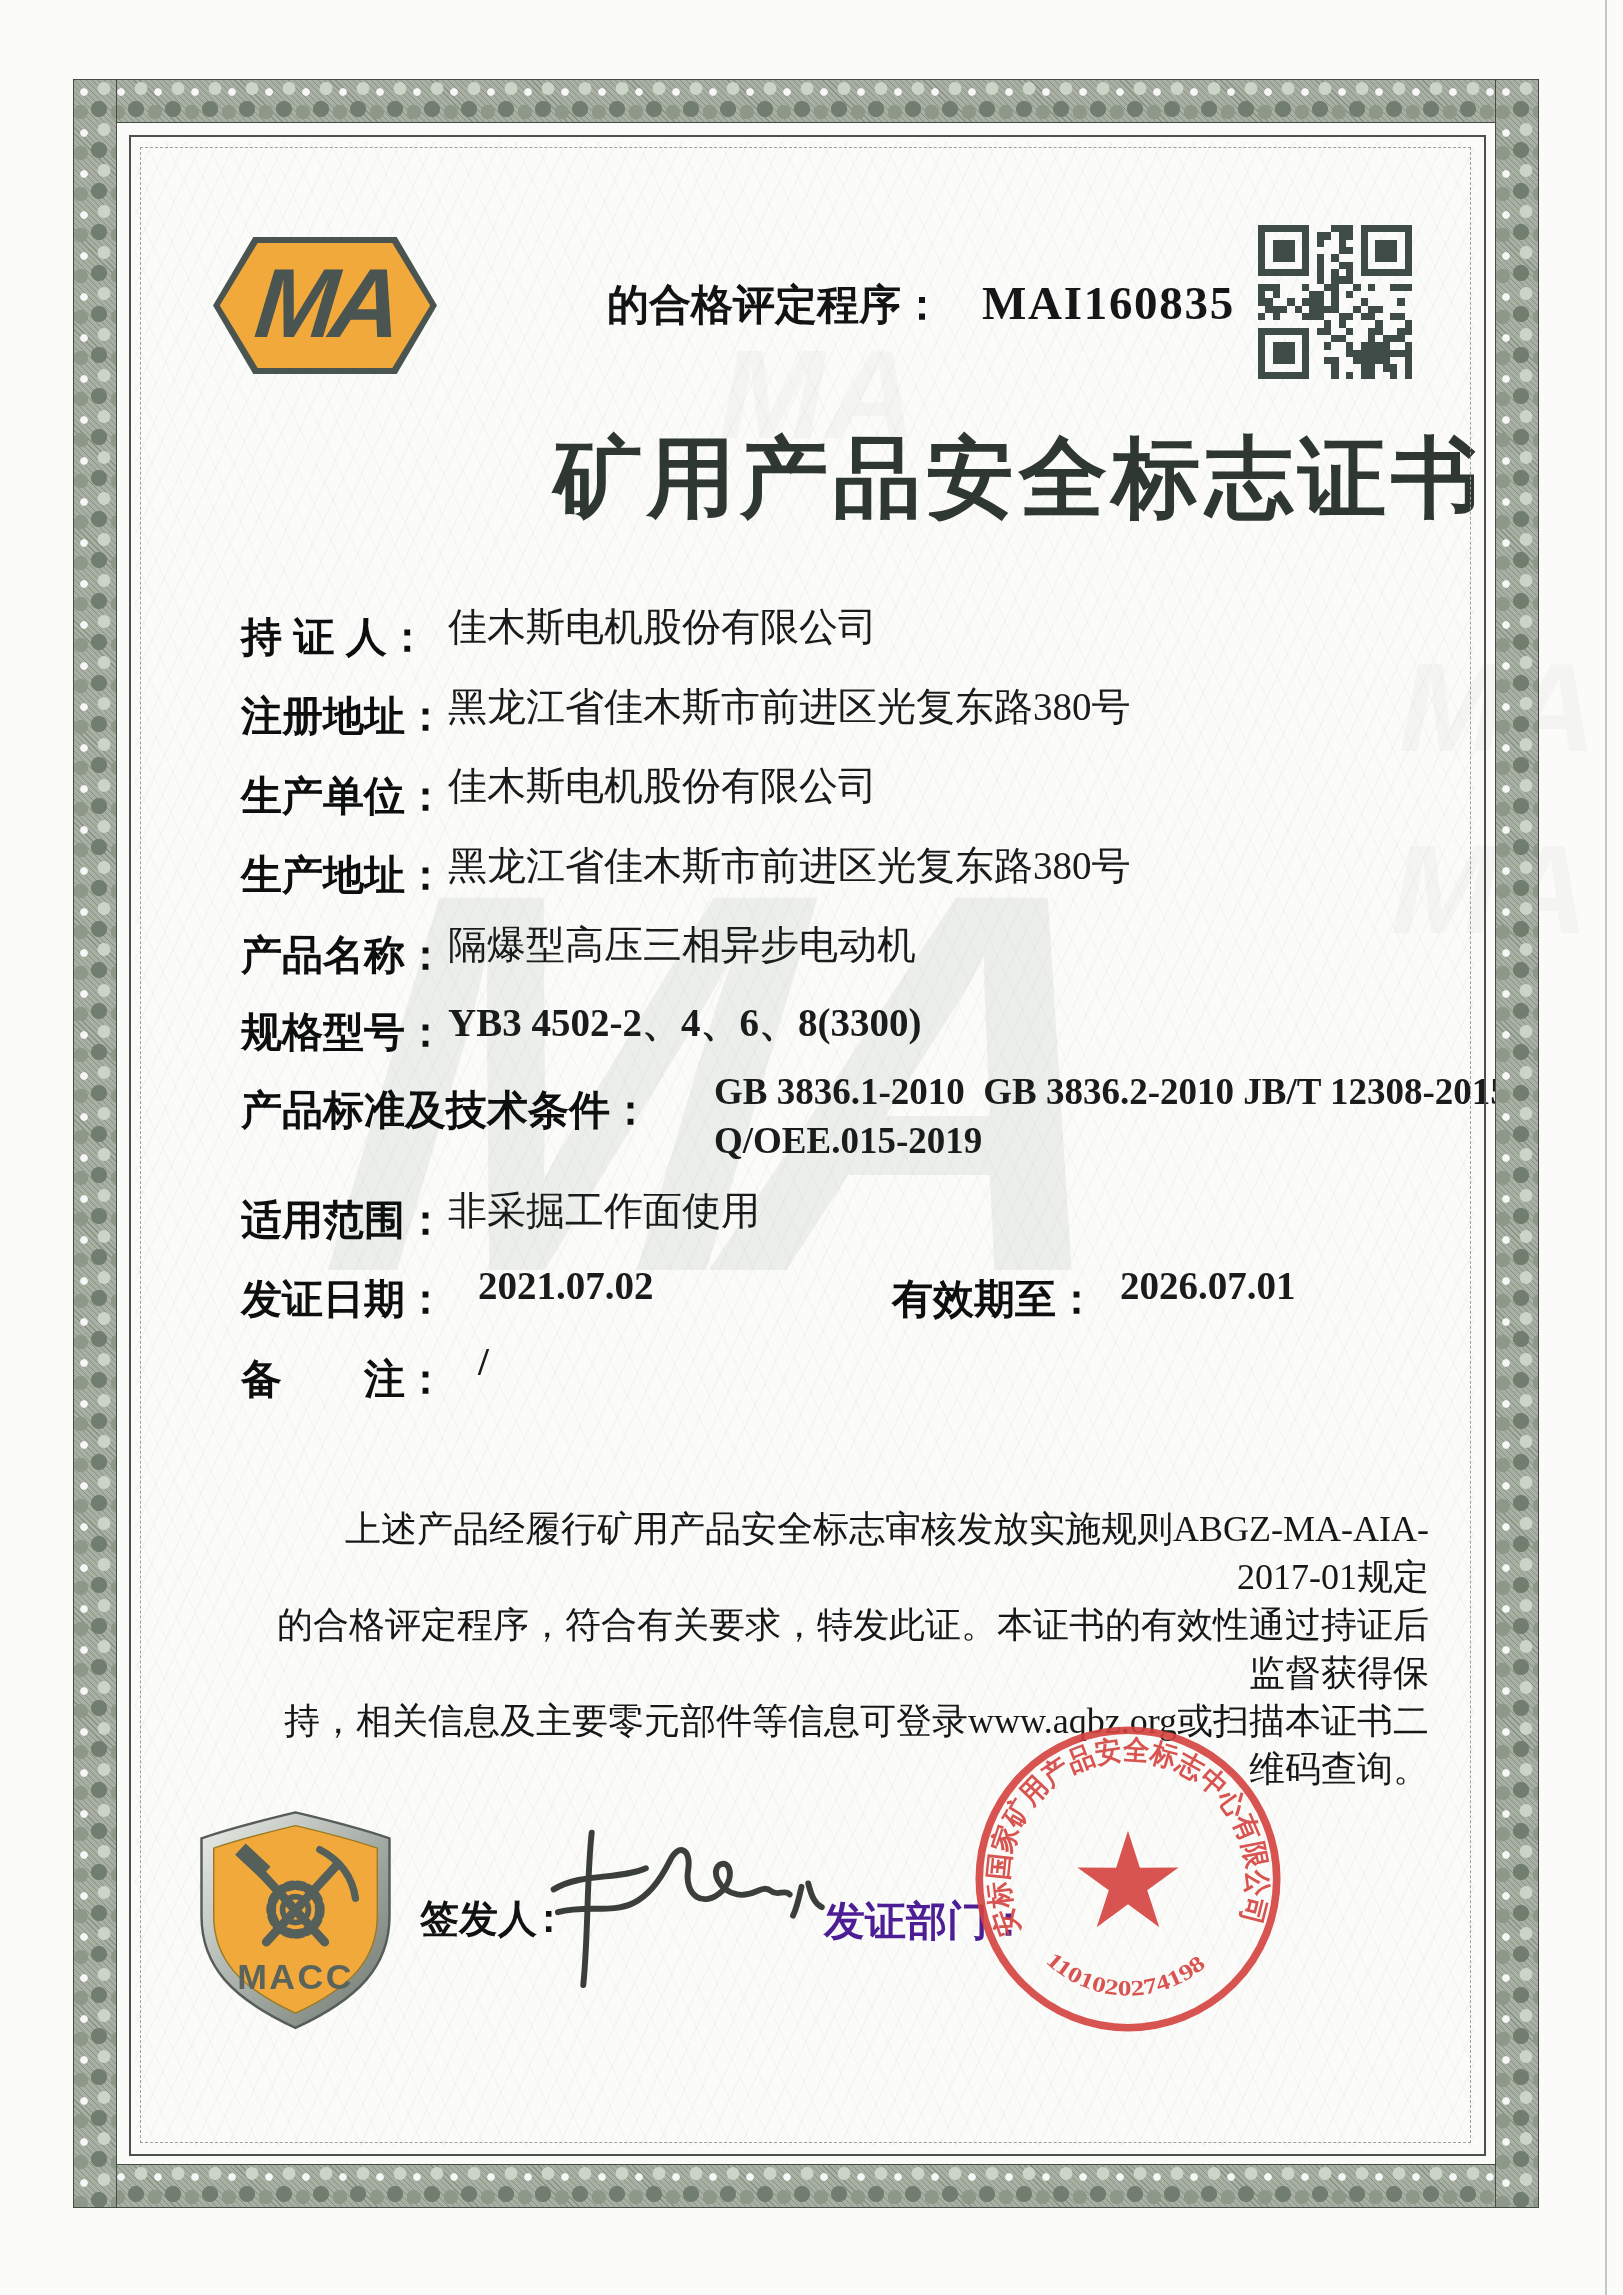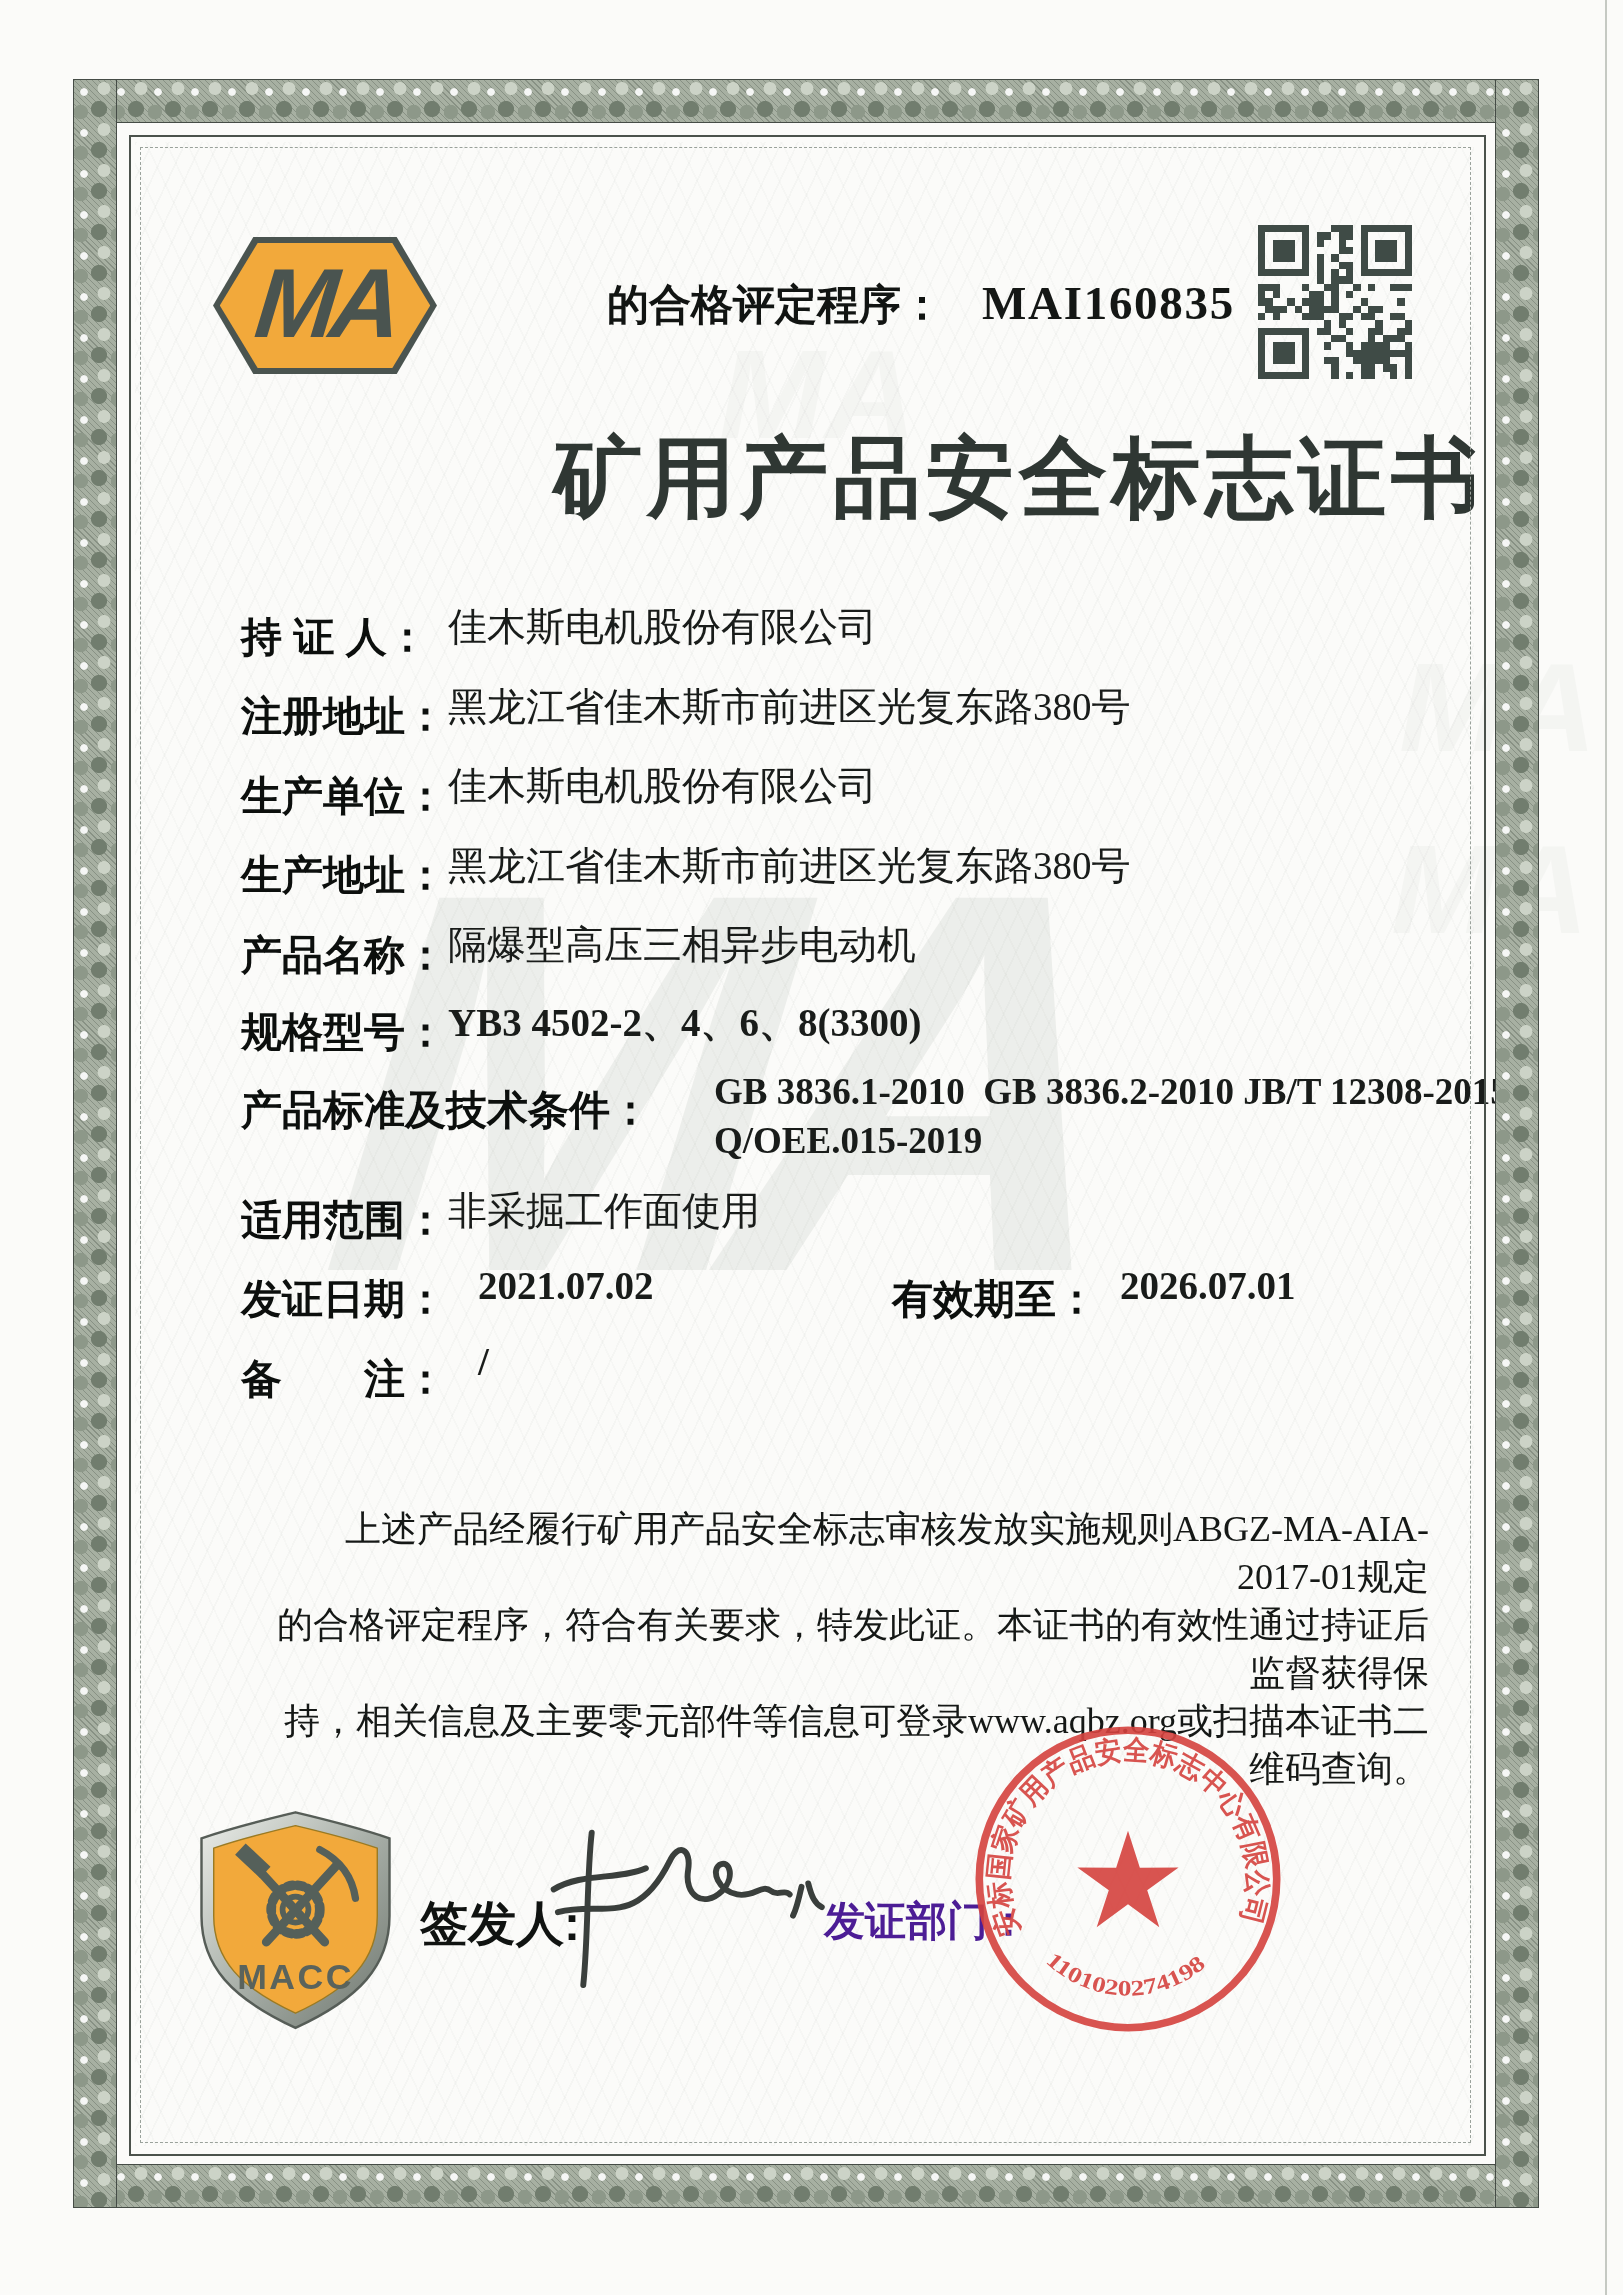--- a/index.html
+++ b/index.html
@@ -82,21 +82,21 @@
   .f-label{position:absolute;left:241px;z-index:2;font-family:"Liberation Sans",sans-serif;font-weight:800;font-size:41px;color:#0c0f0d;white-space:pre;margin-top:11px;}
   .f-val{position:absolute;left:448px;z-index:2;font-size:39px;color:#191c1a;white-space:pre;}
   .latin{font-weight:700;}
 
   
   .statement{left:271px;top:1505px;width:1158px;z-index:2;font-size:36px;line-height:48px;color:#151816;text-align:right;}
   .statement .l1{padding-left:73px;}
 
   
   .macc-shield{left:190px;top:1801px;z-index:2;}
-  .signer-label{left:420px;top:1892px;font-family:Liberation Sans, sans-serif;font-weight:800;font-size:48px;color:#101311;z-index:2;}
+  .signer-label{left:420px;top:1892px;font-family:Liberation Mono, monospace;font-weight:800;font-size:39px;color:#101311;z-index:2;}
   .signature{left:507px;top:1809px;z-index:3;}
   .dept-label{left:824px;top:1894px;font-family:"Liberation Sans",sans-serif;font-weight:800;font-size:41px;color:#4c1d95;z-index:2;}
   .seal{left:959px;top:1710px;z-index:3;}
 </style>
 </head>
 <body>
 
 <div class="abs texture"></div>
 <div class="abs watermark-ma">MA</div>
 <div class="ghost" style="left:719px;top:321px;">MA</div>

